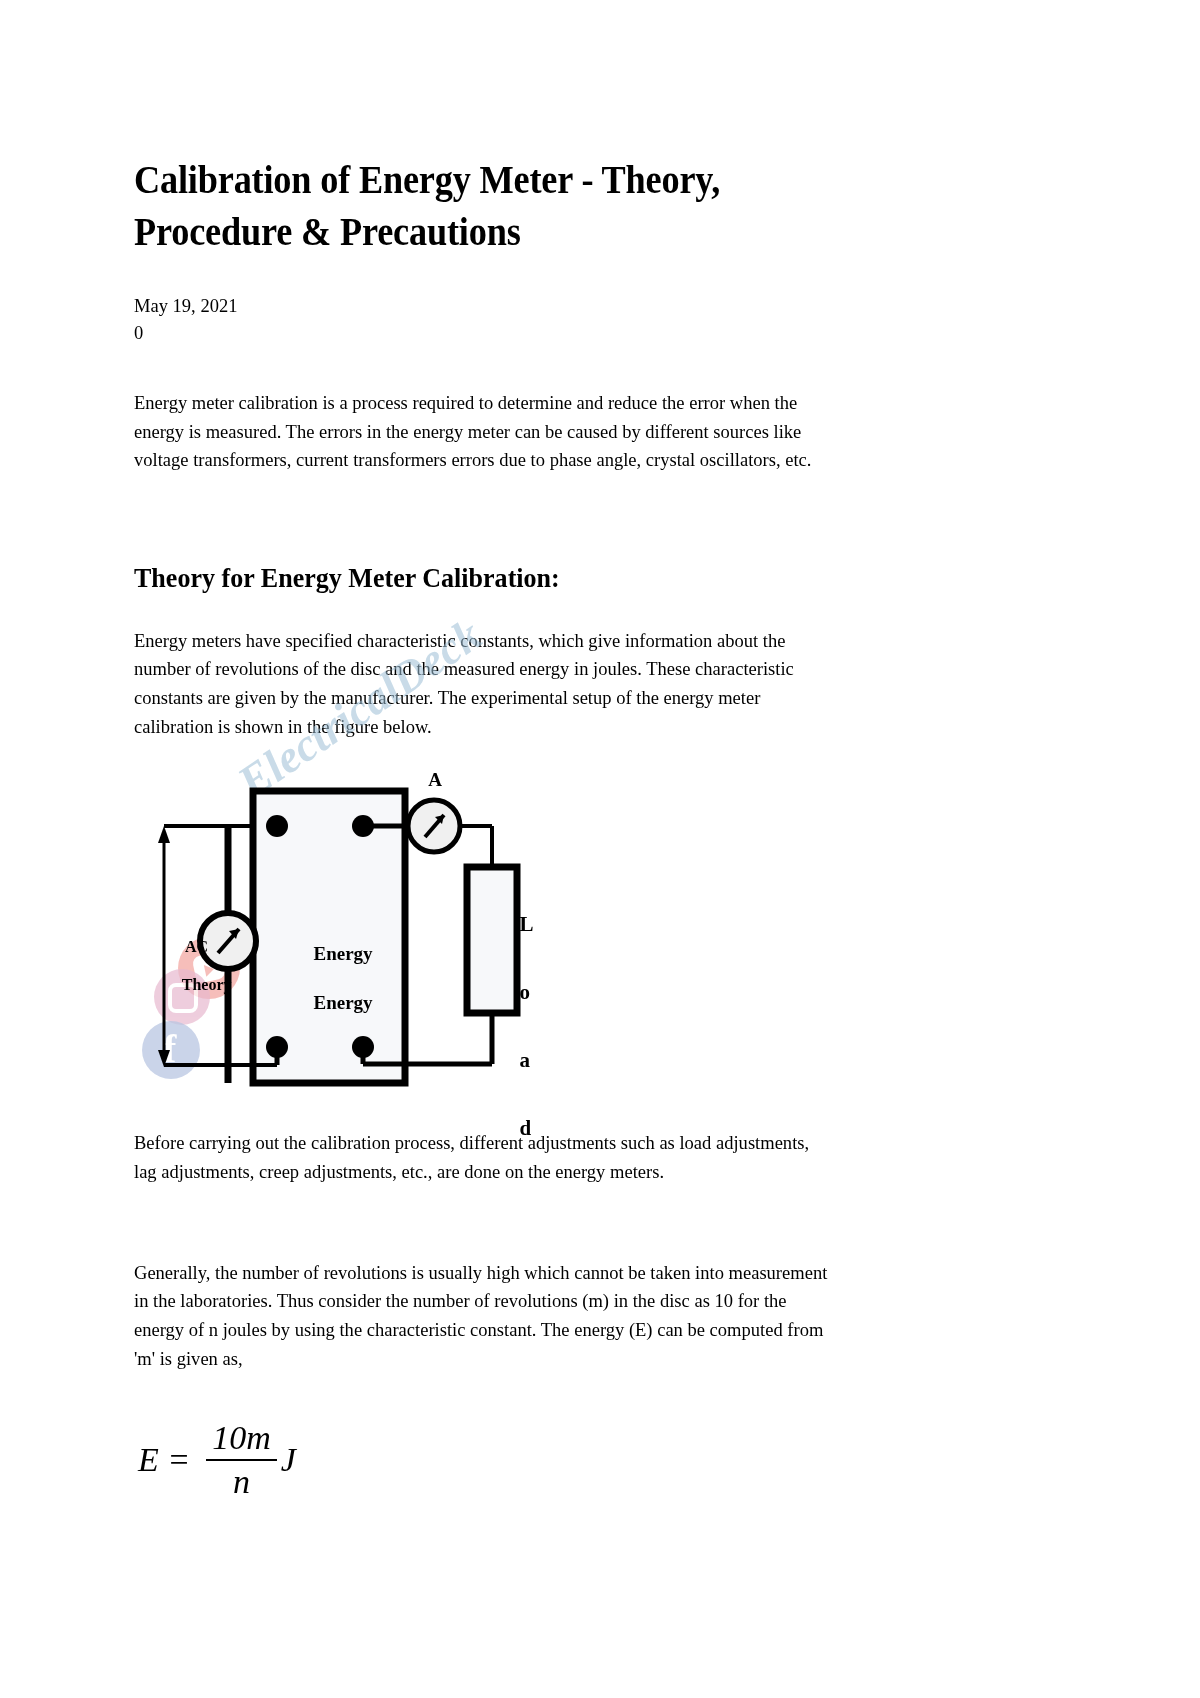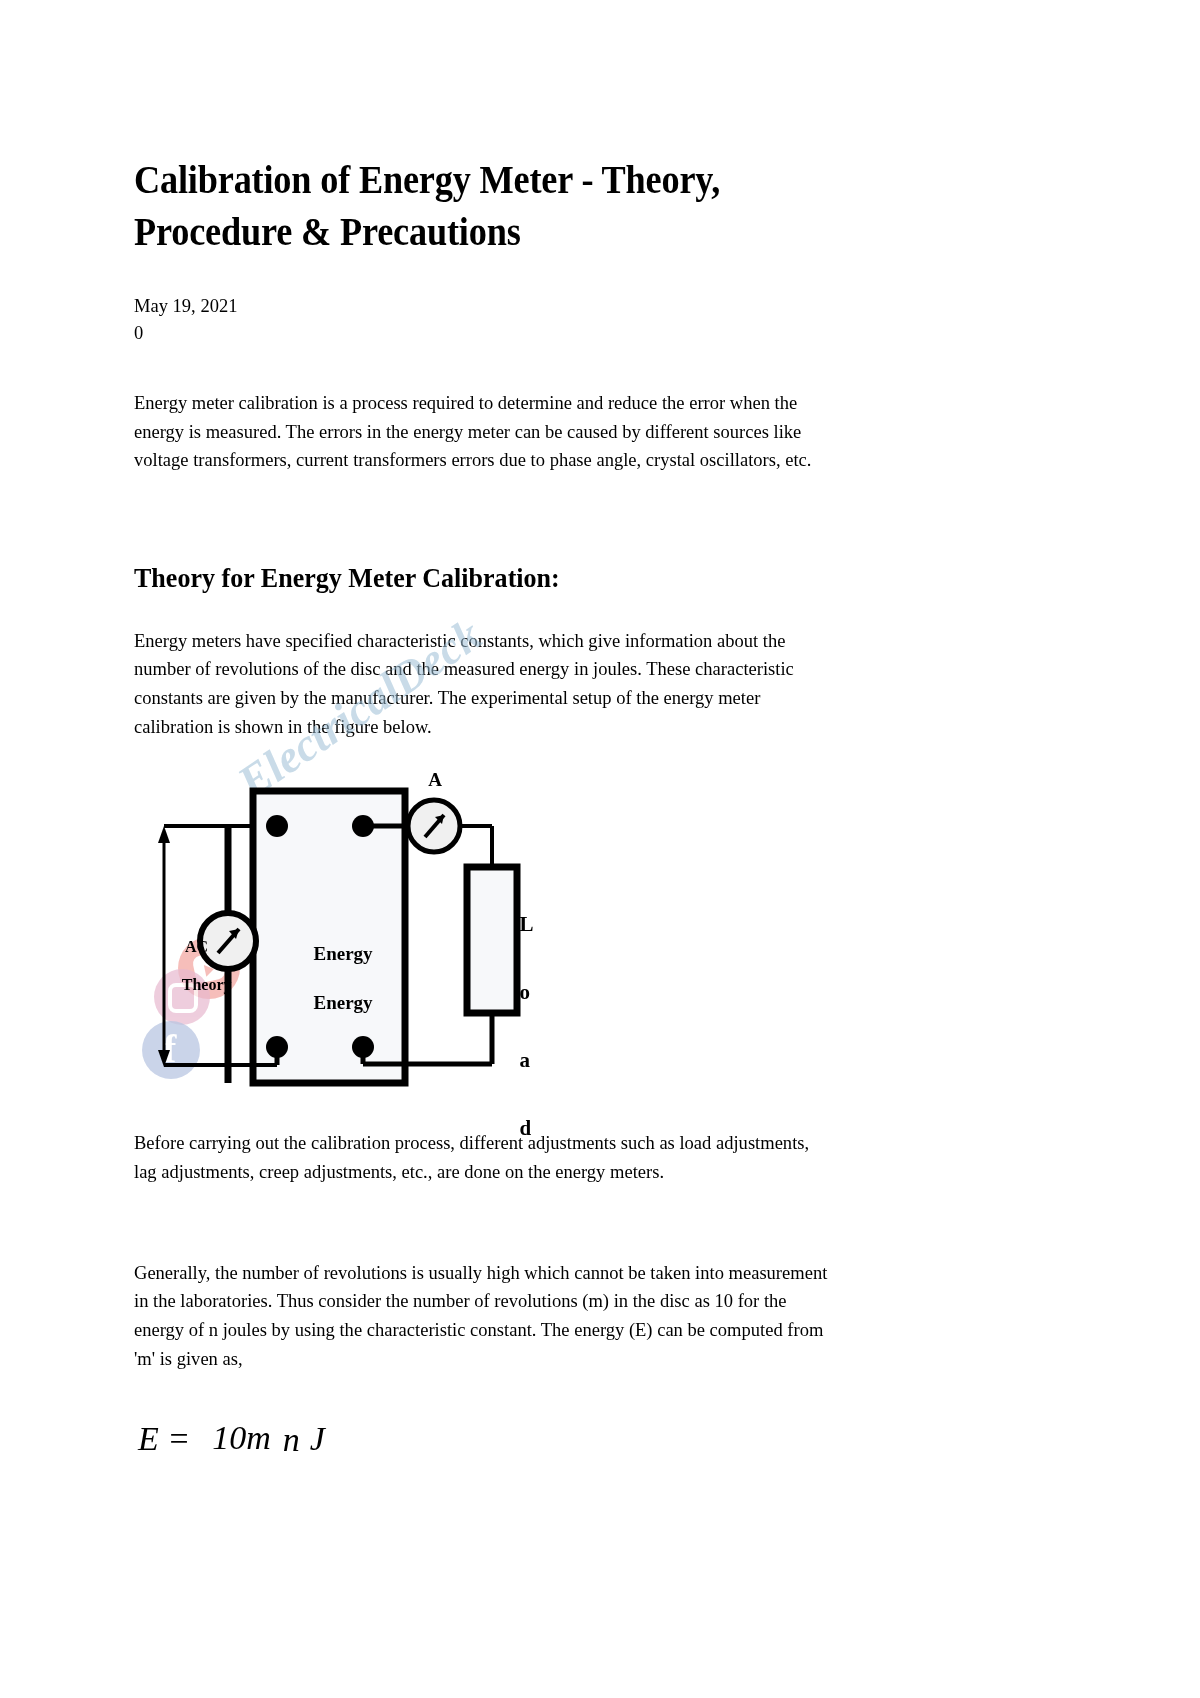--- a/index.html
+++ b/index.html
@@ -182,21 +182,21 @@
     margin-left: 4px;
     display: flex;
     align-items: center;
     font-family: "Liberation Serif", "DejaVu Serif", serif;
     font-style: italic;
     font-size: 34px;
   }
   .formula .eq { margin-right: 14px; }
   .frac {
     display: inline-flex;
-    flex-direction: row;
+    flex-direction: column;
     align-items: center;
     margin: 0 2px;
   }
   .frac .num { padding: 0 6px 2px 6px; }
   .frac .bar {
     width: 100%;
     height: 2px;
     background: #000;
   }
   .frac .den { padding: 2px 6px 0 6px; }

